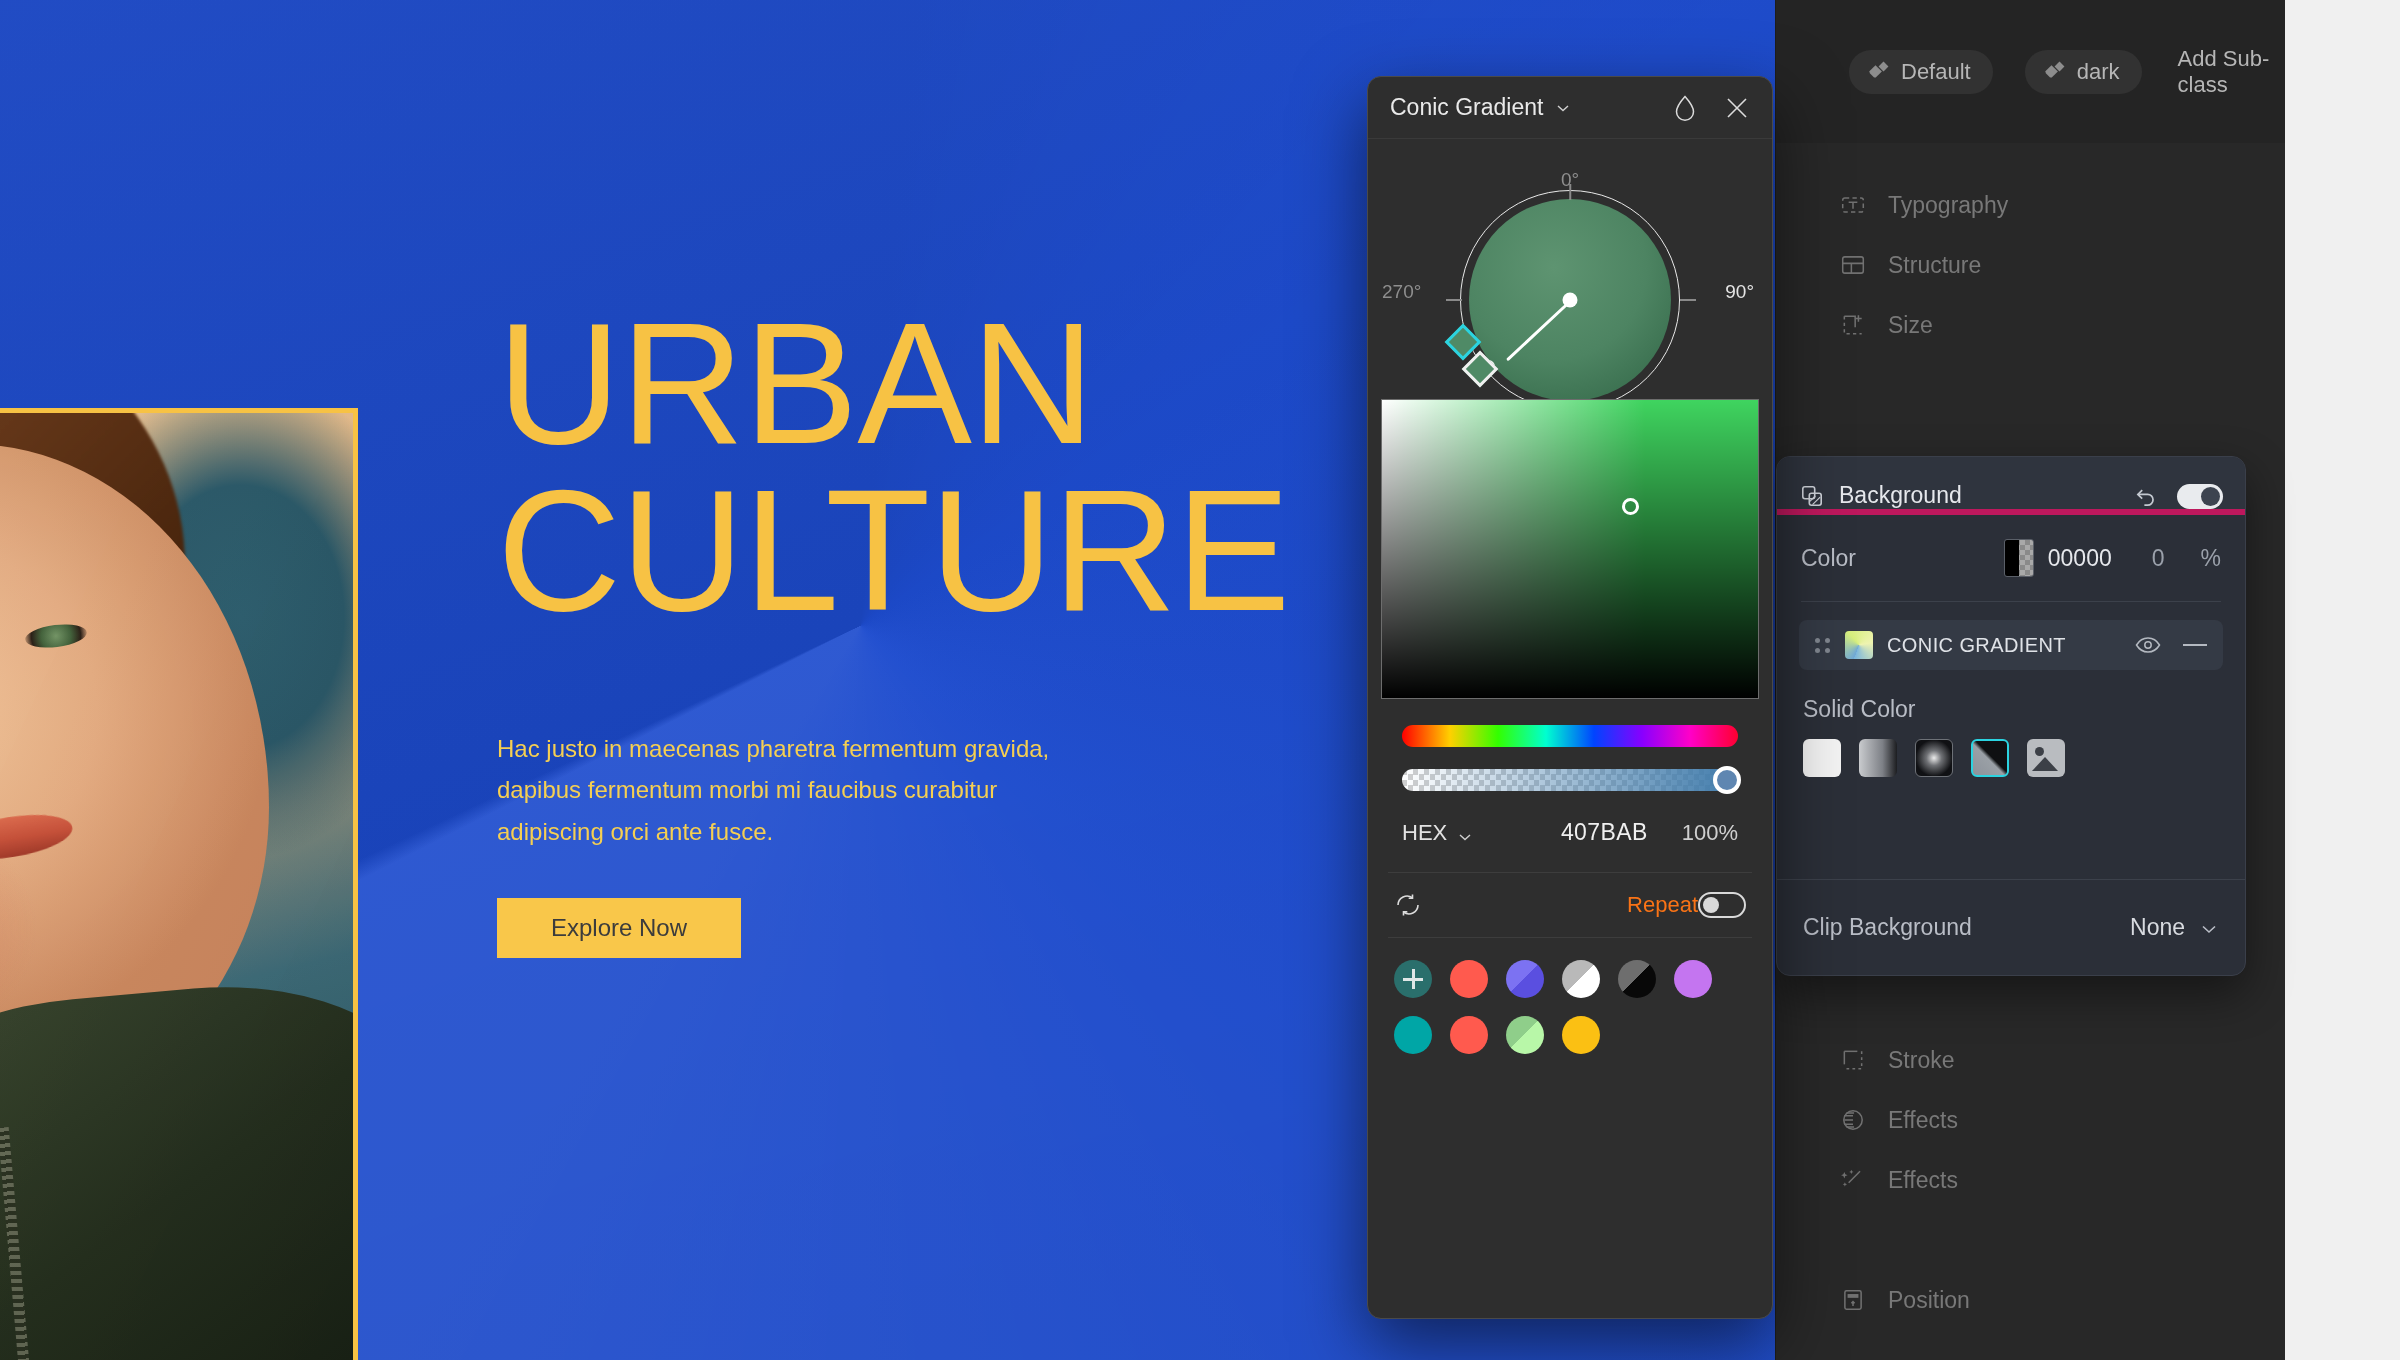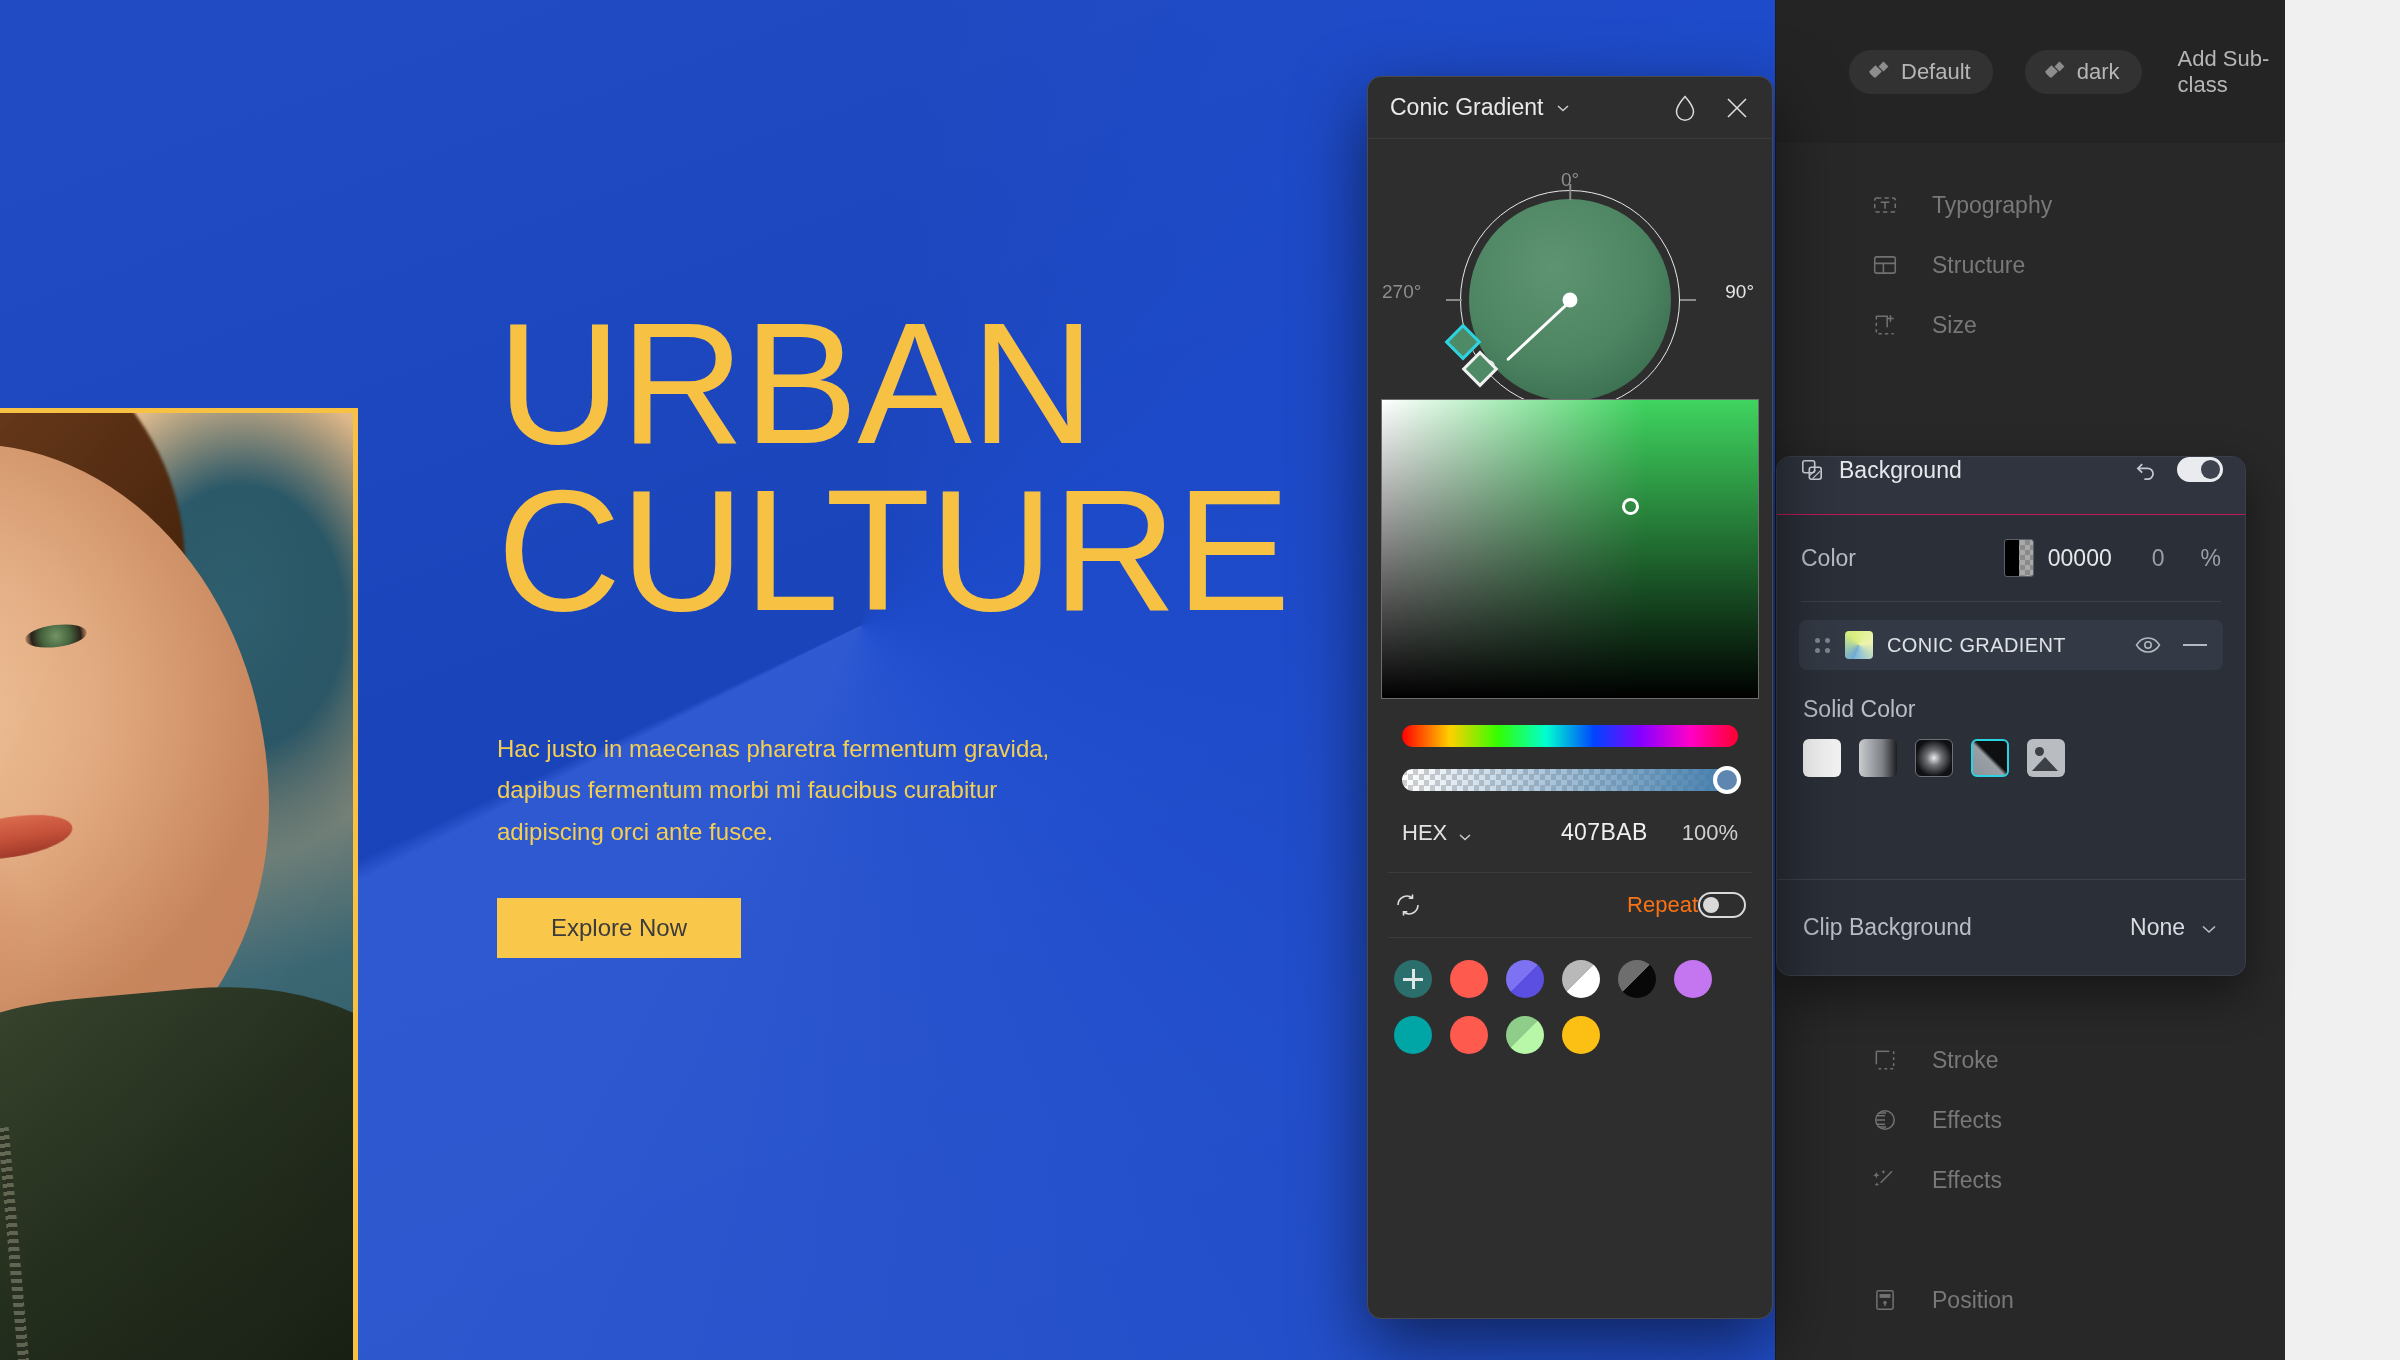--- a/index.html
+++ b/index.html
@@ -165,46 +165,46 @@
   .chip .spark::before { width: 9px; height: 9px; left: 0; top: 4.5px; }
   .chip .spark::after { width: 7px; height: 7px; left: 9px; top: 0px;
     box-shadow: -2px 11px 0 0 #8d8d8d; }
   #add-subclass {
     color: #b6b6b6; font-size: 22px; cursor: pointer; margin-left: 4px;
   }
 
   .insp-row {
     position: absolute; left: 0; width: 100%;
     height: 60px;
-    display: flex; align-items: center; gap: 34px;
-    padding-left: 96px;
+    display: flex; align-items: center; gap: 22px;
+    padding-left: 64px;
     color: #787878;
     font-size: 23px;
     cursor: pointer;
     text-align: right;
   }
   .insp-row .ico { width: 26px; height: 26px; flex: none; opacity: .75; }
   .insp-row .ico svg { display: block; }
 
   
   #bg-card {
     position: absolute; left: 1776px; top: 456px;
     width: 470px; height: 520px;
     background: #2b2f38;
     border: 1px solid #3a3f4a;
     border-radius: 14px;
     box-shadow: 0 18px 46px rgba(0,0,0,.45);
     overflow: hidden;
   }
   #bg-card-head {
     height: 58px;
-    display: flex; align-items: flex-start;
+    display: flex; align-items: flex-end;
     padding: 0 22px 0 22px;
     background: #2f343e;
-    border-bottom: 1px solid #be185d;
+    border-bottom: 6px solid #be185d;
   }
   #bg-card-head .bg-ico { width: 26px; height: 26px; margin-right: 14px; }
   #bg-card-title { color: #e6e8ec; font-size: 23px; flex: 1; }
   #bg-undo { width: 26px; height: 26px; margin-right: 18px; cursor: pointer; }
   #bg-toggle {
     width: 46px; height: 25px; border-radius: 13px;
     background: #e9ebee; position: relative; cursor: pointer;
   }
   #bg-toggle::after {
     content: ""; position: absolute; right: 3px; top: 3px;

